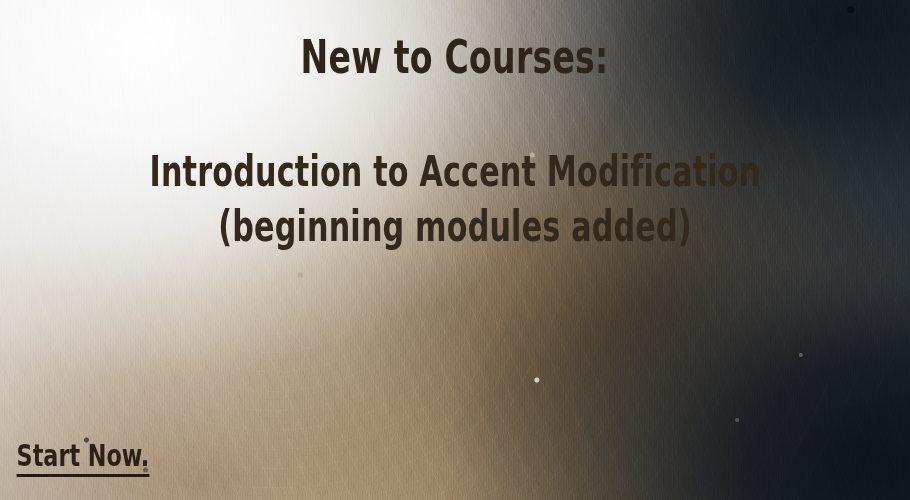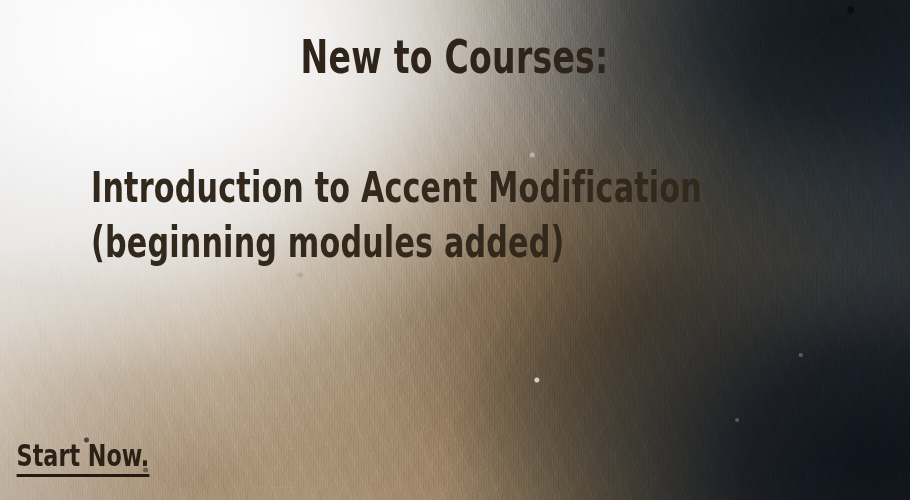--- a/index.html
+++ b/index.html
@@ -187,21 +187,22 @@
     position: absolute;
     left: 0;
     right: 0;
     top: 34px;
     text-align: center;
   }
   .subhead-block {
     position: absolute;
     left: 0;
     right: 0;
-    top: 160px;
+    top: 144px;
+    text-align: center;
   }
   .cta-block {
     position: absolute;
     left: 0;
     right: 0;
     top: 440px;
     text-align: left;
   }
 
   .headline {

